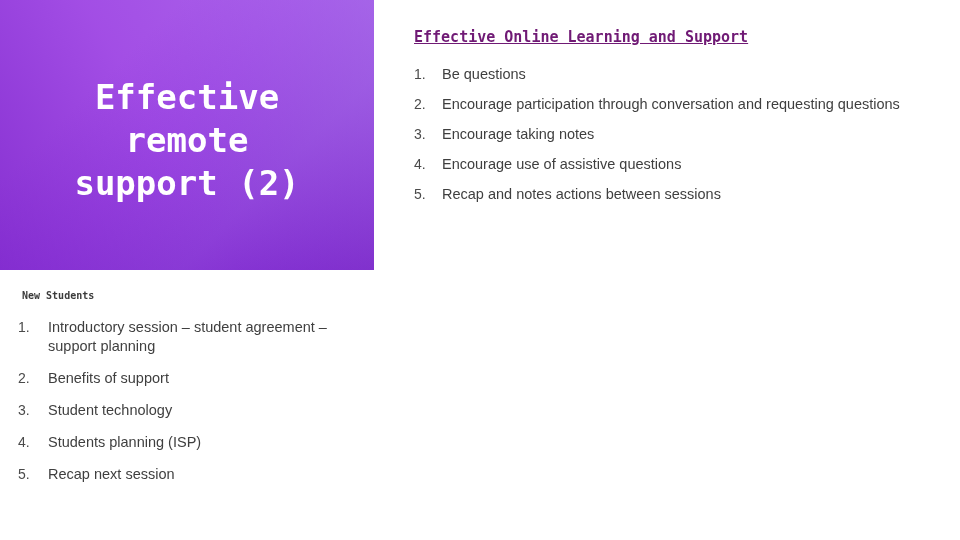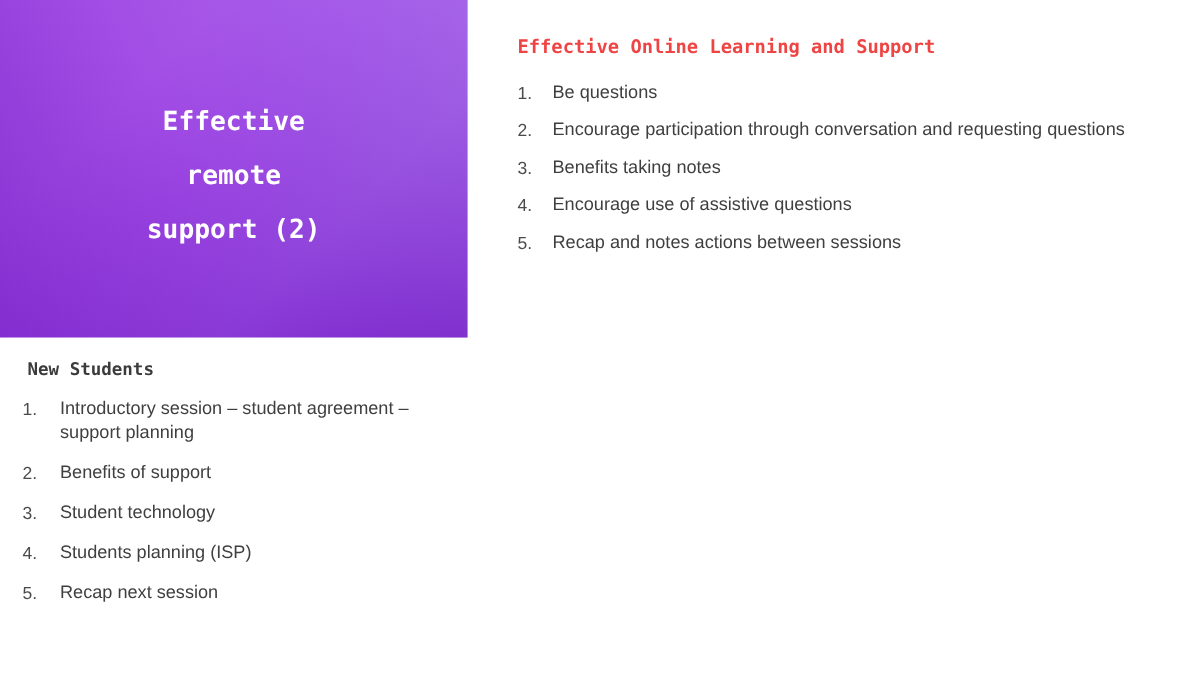--- a/index.html
+++ b/index.html
@@ -43,58 +43,59 @@
   .panel-title {
     position: absolute;
     left: 0;
     right: 0;
     top: 76px;
     z-index: 2;
     text-align: center;
     color: #ffffff;
     font-family: "DejaVu Sans Mono", "Liberation Mono", monospace;
     font-weight: bold;
-    font-size: 21px;
+    font-size: 34px;
     line-height: 43px;
     letter-spacing: 0px;
     white-space: pre-line;
     padding: 0 14px;
     box-sizing: border-box;
   }
 
   
   .right-heading {
     position: absolute;
     left: 414px;
     top: 27px;
     width: 520px;
-    color: #ef4444;
+    color: #701a75;
     font-family: "DejaVu Sans Mono", "Liberation Mono", monospace;
     font-weight: bold;
     font-size: 15px;
     line-height: 20px;
+    text-decoration: underline;
   }
 
   .right-list {
     position: absolute;
     left: 414px;
     top: 65px;
     width: 512px;
   }
 
   
   .bottom-heading {
     position: absolute;
     left: 22px;
     top: 286px;
     width: 340px;
     color: #3b3b3b;
     font-family: "DejaVu Sans Mono", "Liberation Mono", monospace;
     font-weight: bold;
-    font-size: 14px;
+    font-size: 10px;
     line-height: 20px;
   }
 
   .bottom-list {
     position: absolute;
     left: 18px;
     top: 318px;
     width: 330px;
   }
 
@@ -144,21 +145,21 @@
       <li>
         <span class="num">1.</span>
         <span class="txt">Be questions</span>
       </li>
       <li>
         <span class="num">2.</span>
         <span class="txt">Encourage participation through conversation and requesting questions</span>
       </li>
       <li>
         <span class="num">3.</span>
-        <span class="txt">Benefits taking notes</span>
+        <span class="txt">Encourage taking notes</span>
       </li>
       <li>
         <span class="num">4.</span>
         <span class="txt">Encourage use of assistive questions</span>
       </li>
       <li>
         <span class="num">5.</span>
         <span class="txt">Recap and notes actions between sessions</span>
       </li>
     </ol>

